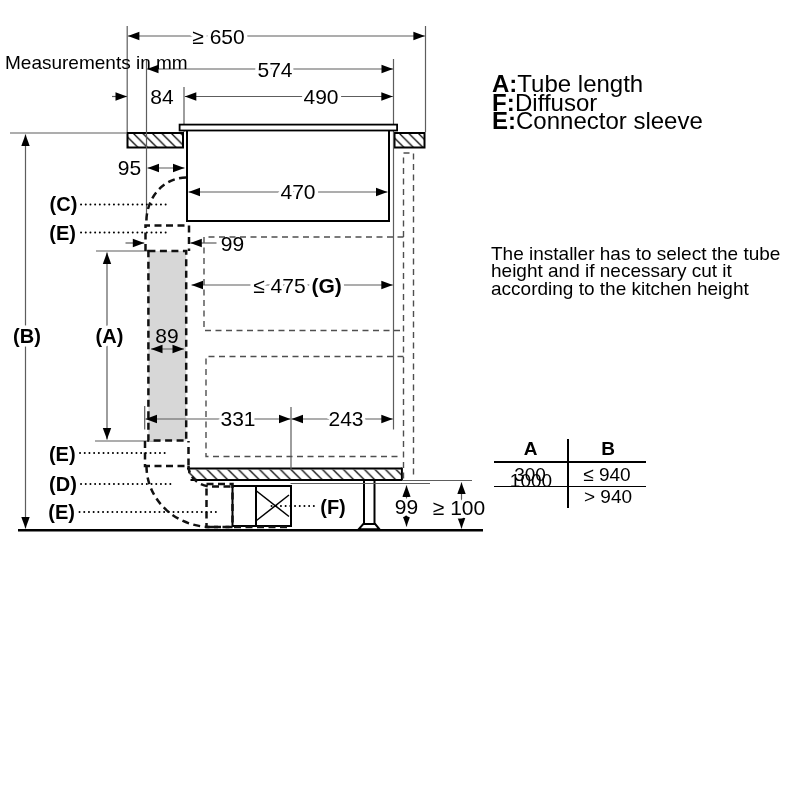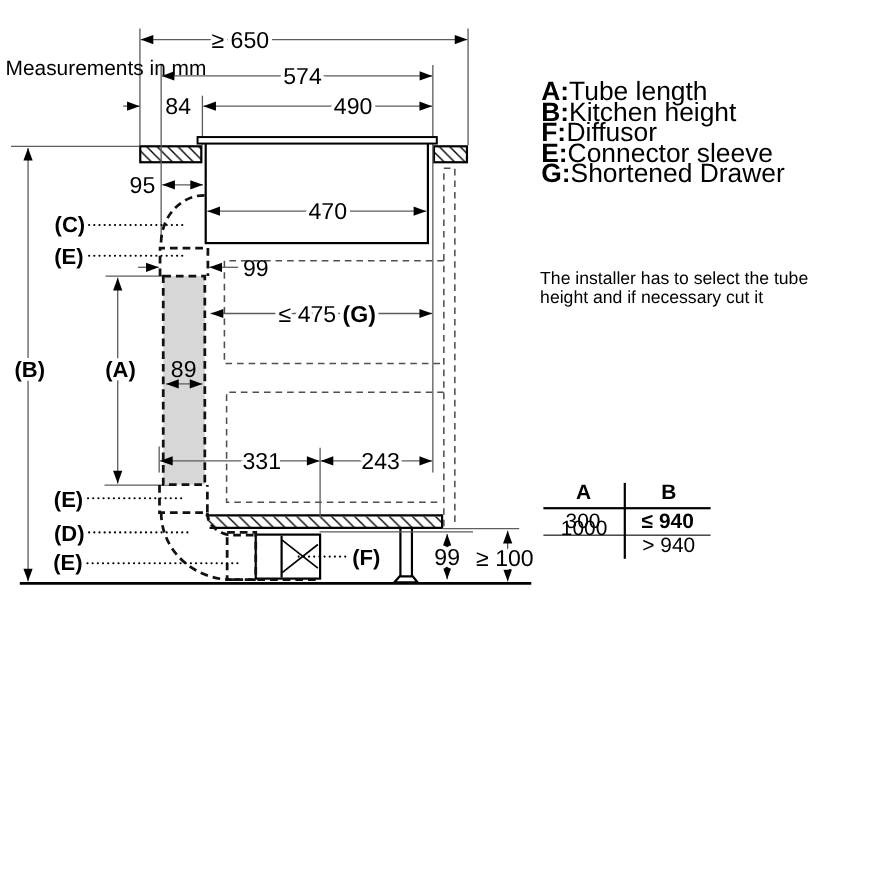--- a/index.html
+++ b/index.html
@@ -7,21 +7,21 @@
     width:800px;height:800px;background:#ffffff;position:relative;overflow:hidden;
     font-family:"Liberation Sans", sans-serif;color:#000;
   }
   #stage{position:absolute;left:0;top:0;width:800px;height:800px;}
   svg{position:absolute;left:0;top:0;}
   .abs{position:absolute;margin-top:48px;}
   #title{left:5px;top:4px;font-size:19px;}
   #legend{left:492px;top:27.4px;font-size:24px;}
   .lg-row{line-height:18.42px;white-space:nowrap;}
   .lg-key{font-weight:bold;display:inline-block;min-width:23px;}
-  #note{left:491px;top:196.6px;font-size:16px;}
+  #note{left:491px;top:196.6px;font-size:19px;}
   .note-line{line-height:17.65px;white-space:nowrap;}
   .tbl-line{background:#000;}
   .tbl-cell{font-size:19px;width:120px;text-align:center;line-height:20px;}
   .bold{font-weight:bold;}
   
   text{font-family:"Liberation Sans", sans-serif;fill:#000;}
   .dimtxt{font-size:21px;}
   .lbl{font-size:20px;font-weight:bold;}
   .halo{paint-order:stroke;stroke:#ffffff;stroke-width:7px;stroke-linejoin:round;}
 </style>
@@ -189,36 +189,35 @@
     <text class="lbl" x="63" y="491.4">(D)</text>
     <text class="lbl" x="61.7" y="518.5">(E)</text>
     <text class="lbl" x="333" y="513.5">(F)</text>
   </g>
 </svg>
 
 <div id="title" class="abs">Measurements in mm</div>
 
 <div id="legend" class="abs">
   <div class="lg-row"><span class="lg-key">A:</span><span>Tube length</span></div>
-  <div class="lg-row"><span class="lg-key">B:</span><span>Kitchen height</span></div>
   <div class="lg-row"><span class="lg-key">F:</span><span>Diffusor</span></div>
   <div class="lg-row"><span class="lg-key">E:</span><span>Connector sleeve</span></div>
-  <div class="lg-row"><span class="lg-key">G:</span><span>Shortened Drawer</span></div>
 </div>
 
 <div id="note" class="abs">
   <div class="note-line">The installer has to select the tube</div>
   <div class="note-line">height and if necessary cut it</div>
+  <div class="note-line">according to the kitchen height</div>
 </div>
 
 <div>
   <div class="abs tbl-line" style="left:567.3px;top:391px;width:1.4px;height:69px;"></div>
   <div class="abs tbl-line" style="left:494px;top:413.2px;width:151.5px;height:1.4px;"></div>
   <div class="abs tbl-line" style="left:494px;top:437.5px;width:151.5px;height:1.4px;"></div>
   <div class="abs tbl-cell bold" style="left:470.5px;top:390.6px;">A</div>
   <div class="abs tbl-cell bold" style="left:548px;top:390.6px;">B</div>
   <div class="abs tbl-cell" style="left:470px;top:417.2px;">300</div>
-  <div class="abs tbl-cell" style="left:547px;top:417.2px;font-weight:bold;">≤ 940</div>
+  <div class="abs tbl-cell" style="left:547px;top:417.2px;">≤ 940</div>
   <div class="abs tbl-cell" style="left:471px;top:423px;">1000</div>
   <div class="abs tbl-cell" style="left:548px;top:439px;">&gt; 940</div>
 </div>
 
 </div>
 
 </body></html>

